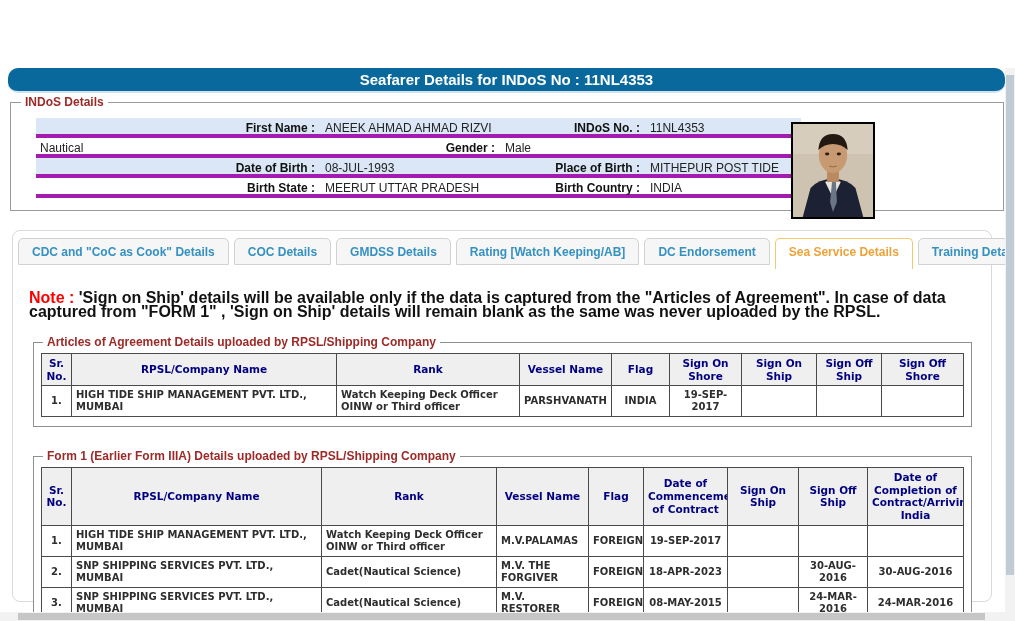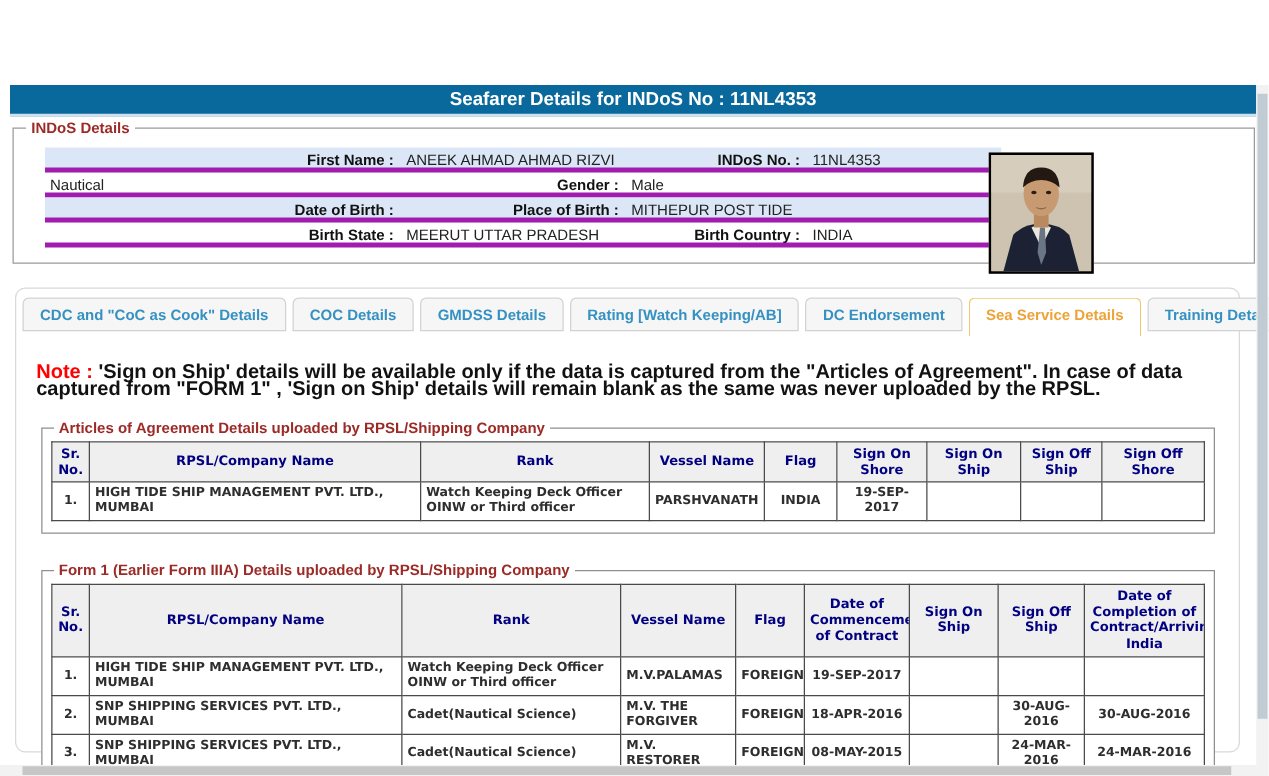--- a/index.html
+++ b/index.html
@@ -2,21 +2,21 @@
 <html><head>
 <meta charset="utf-8">
 <style>
   * { margin:0; padding:0; box-sizing:border-box; }
   html,body { width:1015px; height:621px; background:#fff; font-family:"Liberation Sans", sans-serif; overflow:hidden; }
   body { position:relative; }
 
   
   .titlebar { position:absolute; left:8px; top:68px; width:997px; height:25px;
     background:#0a699c; border-bottom:2px solid #cfe0ee;
-    display:flex; align-items:center; justify-content:center; }
+    display:flex; align-items:center; justify-content:center;border-radius:10px; }
   .titlebar span { color:#ffffff; font-weight:bold; font-size:15px; }
 
   
   fieldset { border:1px solid #9a9a9a; }
   .indos-fs { position:absolute; left:10px; top:95px; width:994px; height:116px; background:#fff; padding:0; }
   .indos-fs legend { margin-left:10px; padding:0 4px; color:#9c2a27; font-weight:bold; font-size:12px; }
   .indos-rows { position:absolute; left:25px; top:9px; width:765px; }
   .indos-row { display:grid; grid-template-columns:285px 180px 145px 1fr; height:20px; line-height:20px;
     font-size:12px; white-space:nowrap; border-bottom:4px solid #a21caf; }
   .indos-row.stripe { background:#dbe7f6; }
@@ -76,20 +76,21 @@
       <span class="lbl">INDoS No. :</span>
       <span class="val">11NL4353</span>
     </div>
     <div class="indos-row">
       <span class="val">Nautical</span>
       <span class="lbl">Gender :</span>
       <span class="val">Male</span>
     </div>
     <div class="indos-row stripe">
       <span class="lbl">Date of Birth :</span>
+      <span class="val">08-JUL-1993</span>
       <span class="lbl">Place of Birth :</span>
       <span class="val">MITHEPUR POST TIDE</span>
     </div>
     <div class="indos-row">
       <span class="lbl">Birth State :</span>
       <span class="val">MEERUT UTTAR PRADESH</span>
       <span class="lbl">Birth Country :</span>
       <span class="val">INDIA</span>
     </div>
   </div>
@@ -203,21 +204,21 @@
         <td class="c"></td>
         <td class="c"></td>
         <td class="c"></td>
       </tr>
       <tr class="body-row">
         <td class="c">2.</td>
         <td class="l">SNP SHIPPING SERVICES PVT. LTD., MUMBAI</td>
         <td class="l">Cadet(Nautical Science)</td>
         <td class="l">M.V. THE FORGIVER</td>
         <td class="c">FOREIGN</td>
-        <td class="c">18-APR-2016</td>
+        <td class="c">18-APR-2023</td>
         <td class="c"></td>
         <td class="c">30-AUG-2016</td>
         <td class="c">30-AUG-2016</td>
       </tr>
       <tr class="body-row">
         <td class="c">3.</td>
         <td class="l">SNP SHIPPING SERVICES PVT. LTD., MUMBAI</td>
         <td class="l">Cadet(Nautical Science)</td>
         <td class="l">M.V. RESTORER</td>
         <td class="c">FOREIGN</td>

